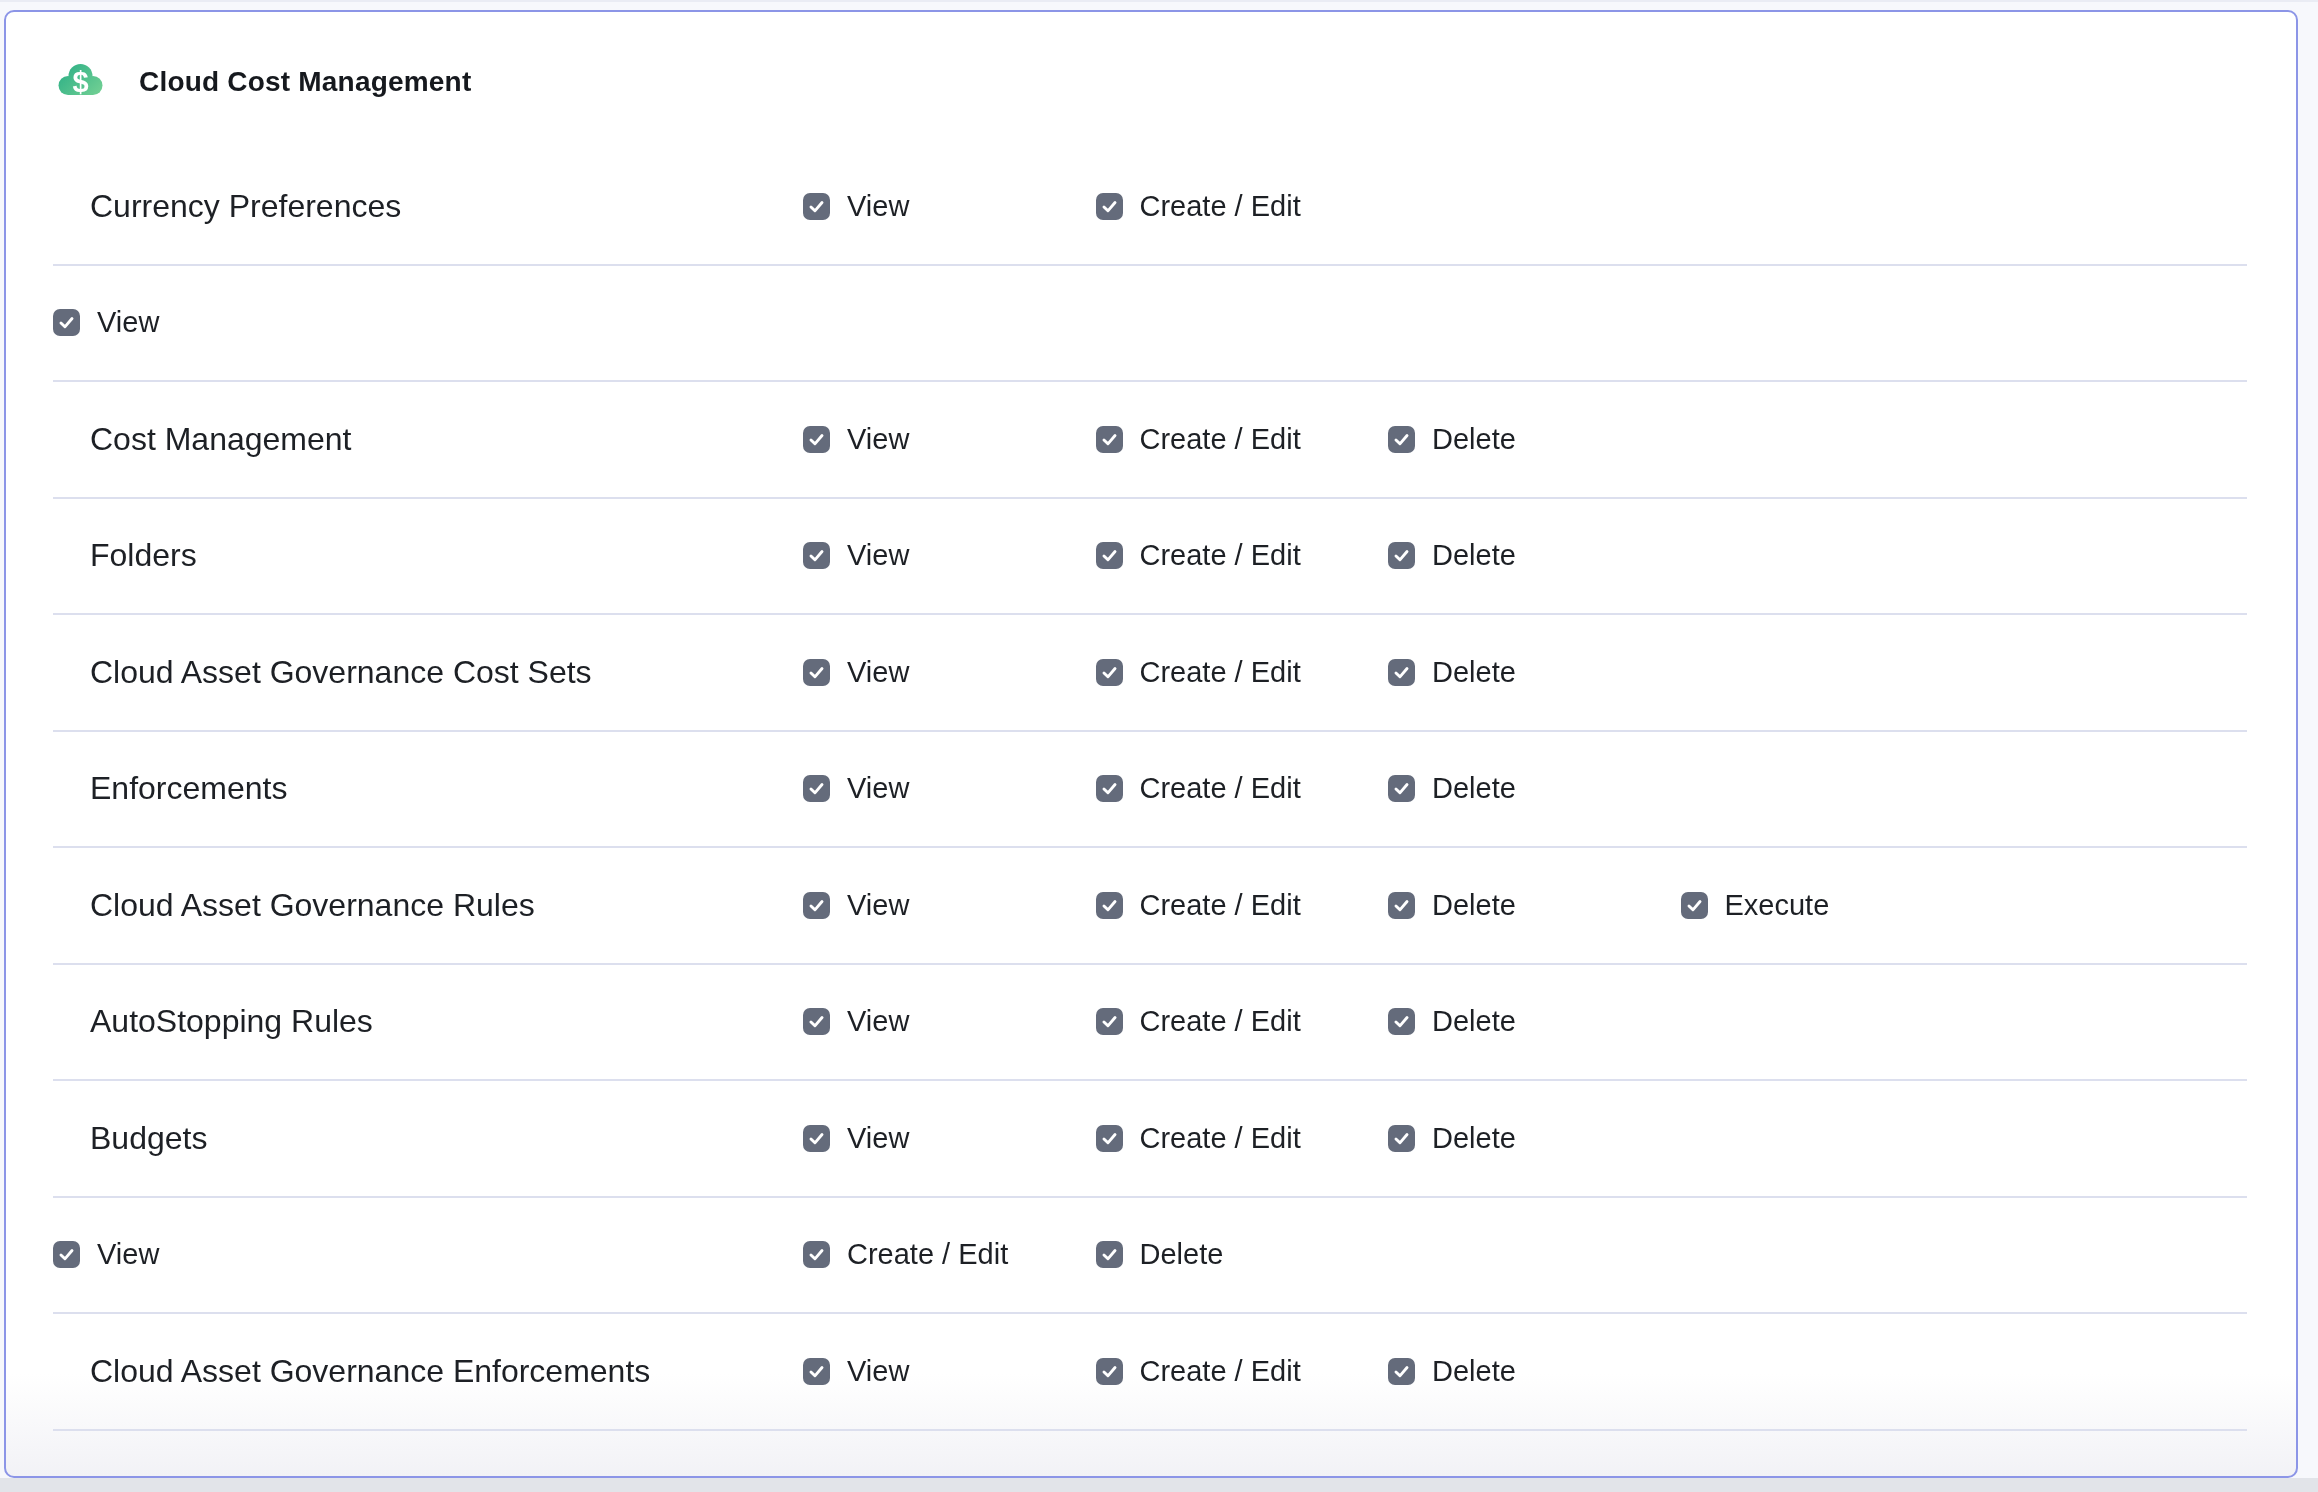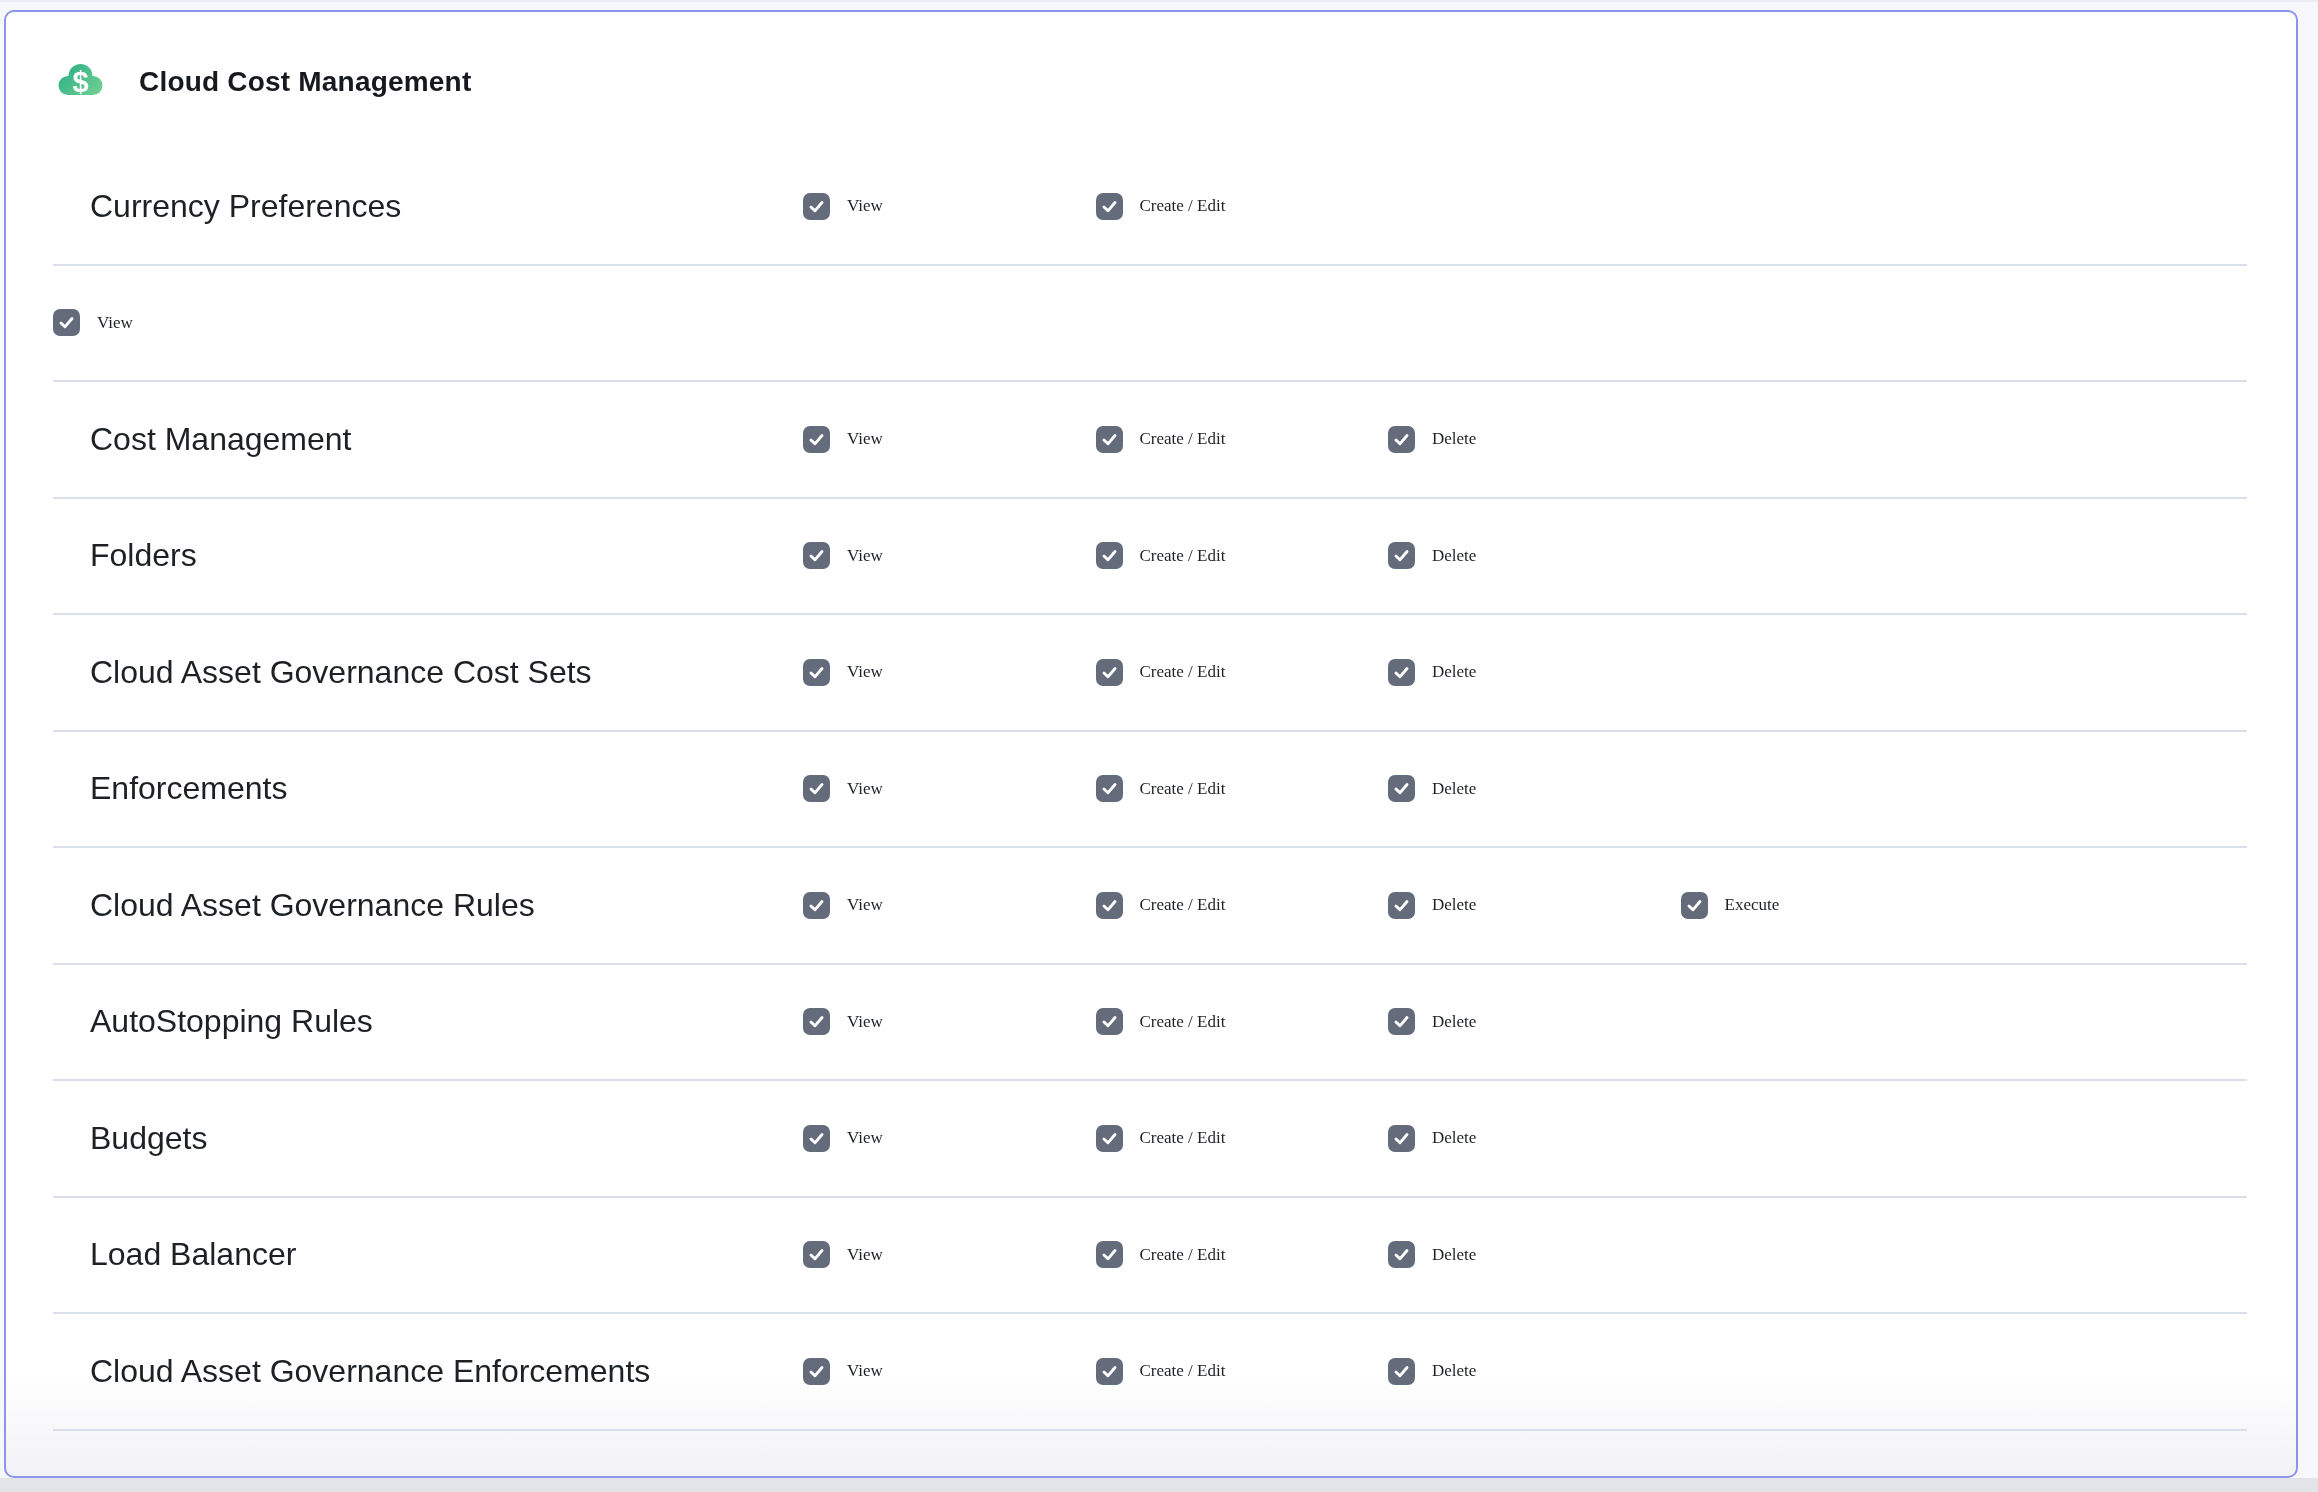--- a/index.html
+++ b/index.html
@@ -50,21 +50,21 @@
     white-space:nowrap;
   }
   .perm { display:flex; align-items:center; gap:17px; }
   .checkbox {
     width:27px; height:27px; border-radius:7px;
     background:#646b7b;
     display:flex; align-items:center; justify-content:center;
     flex:none; cursor:pointer;
   }
   .checkbox svg { width:19px; height:19px; display:block; }
-  .perm-label { font-size:17px; color:#1d2025; white-space:nowrap;font-family:Liberation Serif, serif; }
+  .perm-label { font-size:29px; color:#1d2025; white-space:nowrap; }
 </style>
 </head>
 <body>
 
 <div class="top-line"></div>
 <div class="bottom-strip"></div>
 
 <div class="card">
   <div class="card-header">
     <span class="module-icon">
@@ -328,21 +328,20 @@
         <svg viewBox="0 0 24 24" xmlns="http://www.w3.org/2000/svg">
           <path d="M5 12.5 L10 17.5 L19 7" fill="none" stroke="#ffffff" stroke-width="3.6" stroke-linecap="round" stroke-linejoin="round"></path>
         </svg>
       </span>
       <span class="perm-label">Delete</span>
     </div>
     <div class="perm"></div>
   </div>
 
   <div class="row">
-    <div class="row-label">Load Balancer</div>
     <div class="perm">
       <span class="checkbox">
         <svg viewBox="0 0 24 24" xmlns="http://www.w3.org/2000/svg">
           <path d="M5 12.5 L10 17.5 L19 7" fill="none" stroke="#ffffff" stroke-width="3.6" stroke-linecap="round" stroke-linejoin="round"></path>
         </svg>
       </span>
       <span class="perm-label">View</span>
     </div>
     <div class="perm">
       <span class="checkbox">

